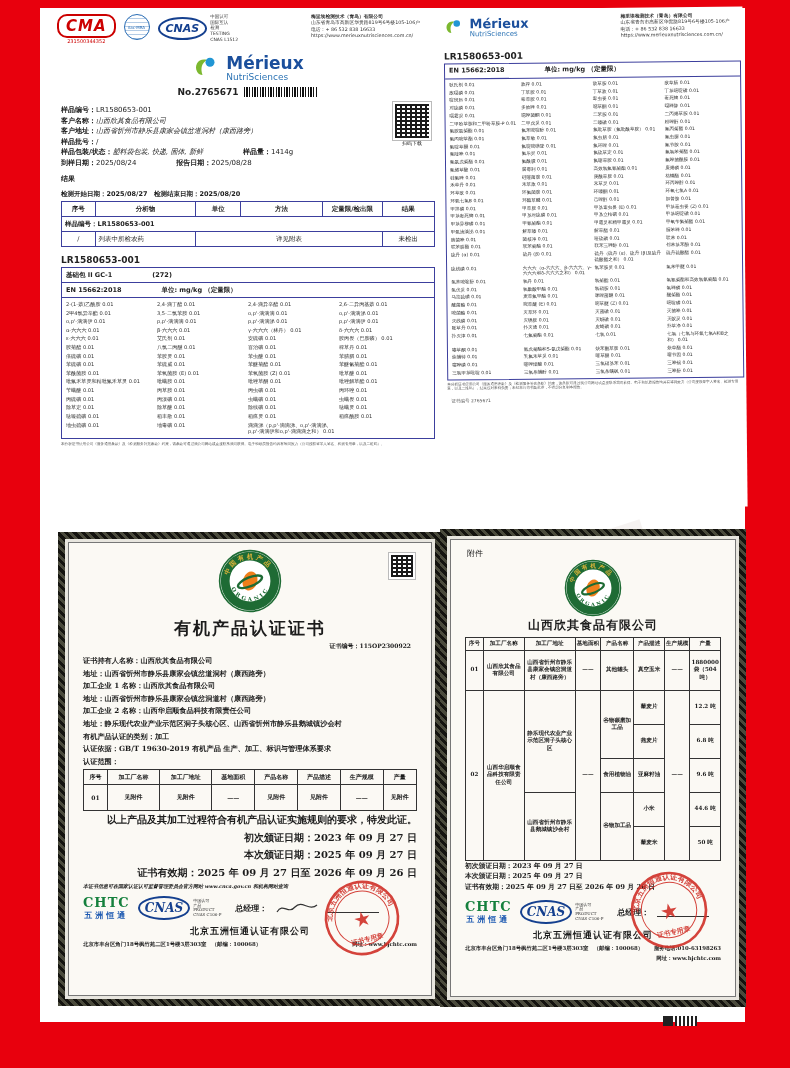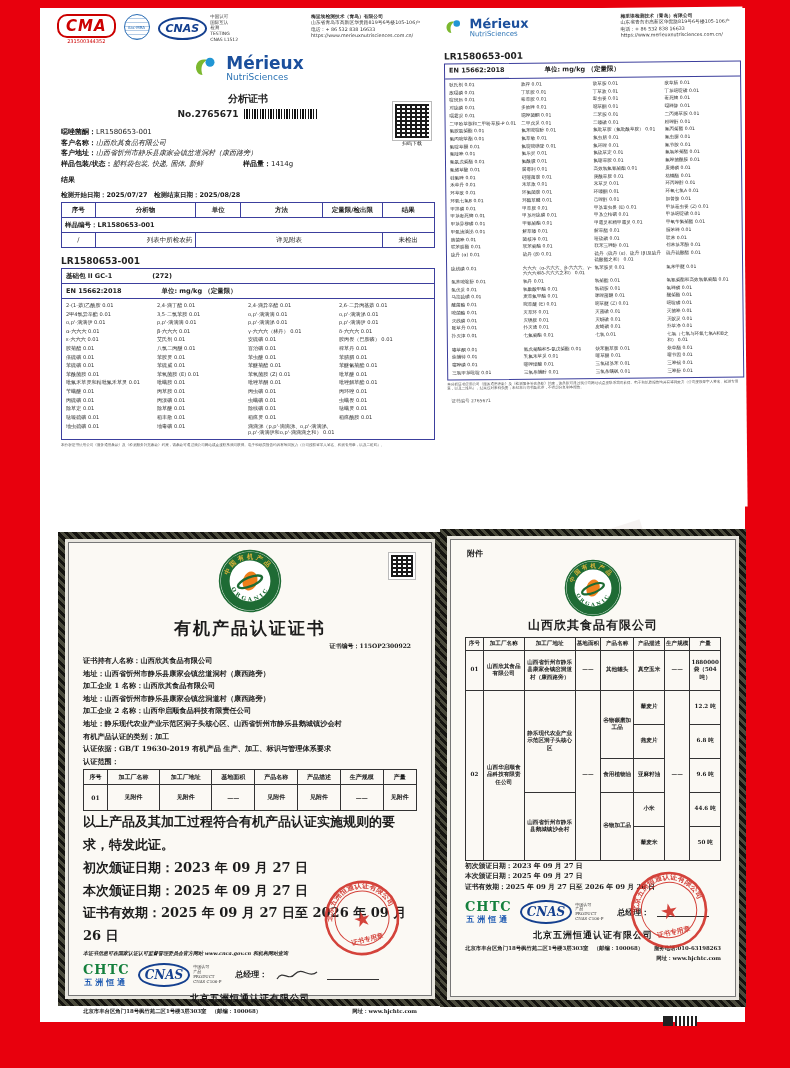--- a/index.html
+++ b/index.html
@@ -70,36 +70,36 @@
   .cert-frame2 { background:#e8e6df; padding:3px; height:100%; }
   .cert-inner { background:#fbf9f4; border:1px solid #777; height:100%; position:relative; padding:6px 14px; font-family:"DejaVu Serif", serif; color:#1c1c1c; }
   .cert1 { left:18px; top:524px; width:384px; height:474px; }
   .cert2 { left:400px; top:521px; width:306px; height:478px; }
   .org-logo { display:block; margin:0 auto; }
   .cert-title { text-align:center; font-weight:bold; font-size:17px; letter-spacing:2px; margin-top:4px; }
   .cert-no-line { text-align:right; font-size:6px; font-weight:bold; margin:2px 6px 4px 0; }
   .cert-line { font-size:7.2px; font-weight:bold; line-height:1.75; }
   table.scope { border-collapse:collapse; width:100%; font-size:6px; margin-top:1px; }
   table.scope th, table.scope td { border:1px solid #333; padding:2.5px 1px; text-align:center; font-weight:bold; }
-  .cert-line.sm { font-size:13px; }
+  .cert-line.sm { font-size:10px;text-align:right; }
   .note-it { font-style:italic; font-size:5px; font-weight:bold; margin-top:2px; }
   .logo-row { display:flex; align-items:center; margin-top:6px; gap:8px; }
   .chtc { text-align:center; }
   .chtc .en { color:#1a57b0; font-weight:bold; font-size:13px; letter-spacing:1px; }
   .chtc .en span { color:#15803d; }
   .chtc .cn { color:#1a57b0; font-weight:bold; font-size:8px; letter-spacing:3px; }
   .cnas-p { display:flex; align-items:center; gap:3px; }
   .cnas-p .ell { color:#15408f; font-weight:bold; font-size:12px; border:2px solid #15408f; border-radius:50%; padding:3px 5px; font-style:italic; }
   .cnas-p .side { font-size:4px; line-height:1.2; color:#333; }
   .gm { font-size:8px; font-weight:bold; margin-left:6px; white-space:nowrap; }
   .sig-line { border-bottom:1px solid #333; width:52px; height:10px; }
   .seal { position:absolute; opacity:.9; }
   .cert-org { text-align:center; font-weight:bold; font-size:9px; margin-top:4px; letter-spacing:1px; }
   .cert-addr { display:flex; justify-content:space-between; font-size:5.4px; font-weight:bold; margin-top:3px; }
-  .att-label { font-weight:bold; font-size:8px; margin:2px 0 0 2px; }
+  .att-label { font-weight:normal; font-size:8px; margin:2px 0 0 2px; }
   .att-title1 { text-align:center; font-weight:bold; font-size:12px; letter-spacing:1px; }
   .att-title2 { text-align:center; font-weight:bold; font-size:10.5px; letter-spacing:1px; }
   table.att { border-collapse:collapse; width:100%; font-size:5.6px; margin-top:3px; }
   table.att th, table.att td { border:1px solid #333; padding:2px 1px; text-align:center; font-weight:bold; line-height:1.35; }
   .cert2 .cert-line { font-size:6.8px; line-height:1.6; }
   .print-mark { position:absolute; right:48px; top:1008px; width:34px; height:10px; display:flex; gap:2px; }
   .print-mark .p1 { width:10px; height:10px; background:#222; }
   .print-mark .p2 { flex:1; background: repeating-linear-gradient(90deg,#222 0 2px,#fff 2px 4px); }
 </style>
 </head>
@@ -139,59 +139,63 @@
         <svg width="30" height="30" viewBox="0 0 40 40">
           <path d="M7,24 C2,15 9,5 20,8 C13,12 11,19 14,28 C11,28 9,27 7,24 Z" fill="#7cb82f"></path>
           <circle cx="24" cy="11" r="6" fill="#2196d4"></circle>
         </svg>
         <div>
           <div class="brand-name">Mérieux</div>
           <div class="brand-sub">NutriSciences</div>
         </div>
       </div>
 
-      <div class="rep-title">分析证书</div>
       <div class="rep-no">
         <span>No.2765671</span>
         <span class="barcode" style="width:74px;height:10px;display:inline-block;"></span>
       </div>
       <div class="qr-block">
         <div class="qr" style="width:38px;height:38px;"></div>
         <div>扫码下载</div>
       </div>
 
       <div class="fields">
-        <div><span class="lbl">噁唑菌酮：</span><span>LR1580653-001</span></div>
+        <div><span class="lbl">样品编号：</span><span>LR1580653-001</span></div>
         <div><span class="lbl">客户名称：</span><span class="it">山西欣其食品有限公司</span></div>
         <div><span class="lbl">客户地址：</span><span class="it">山西省忻州市静乐县康家会镇岔道洞村（康西路旁）</span></div>
+        <div><span class="lbl">样品批号：</span><span>/</span></div>
         <div class="frow">
           <div><span class="lbl">样品包装/状态：</span><span class="it">塑料袋包装, 快递, 固体, 新鲜</span></div>
           <div><span class="lbl">样品量：</span><span>1414g</span></div>
         </div>
+        <div class="frow">
+          <div><span class="lbl">到样日期：</span><span>2025/08/24</span></div>
+          <div><span class="lbl">报告日期：</span><span>2025/08/28</span></div>
+        </div>
       </div>
 
       <div class="sec-b">结果</div>
-      <div class="sec-b" style="font-size:6.5px;">检测开始日期：2025/07/27　检测结束日期：2025/08/28</div>
+      <div class="sec-b" style="font-size:6.5px;">检测开始日期：2025/08/27　检测结束日期：2025/08/20</div>
 
       <table class="rtab">
         <tbody>
             <tr>
           <th style="width:9%">序号</th>
           <th style="width:27%">分析物</th>
           <th style="width:12%">单位</th>
           <th style="width:22%">方法</th>
           <th style="width:16%">定量限/检出限</th>
           <th style="width:14%">结果</th>
         </tr>
         <tr>
               <td colspan="6" style="text-align:left; font-weight:bold;">样品编号：LR1580653-001</td>
             </tr>
         <tr>
           <td>/</td>
-          <td style="text-align:right;">列表中所检农药</td>
+          <td style="text-align:left;">列表中所检农药</td>
           <td colspan="3">详见附表</td>
           <td>未检出</td>
         </tr>
       </tbody>
         </table>
 
       <div class="lr-head">LR1580653-001</div>
       <div class="pkgband">
         <div class="band">
           <span>基础包 II GC-1</span>

